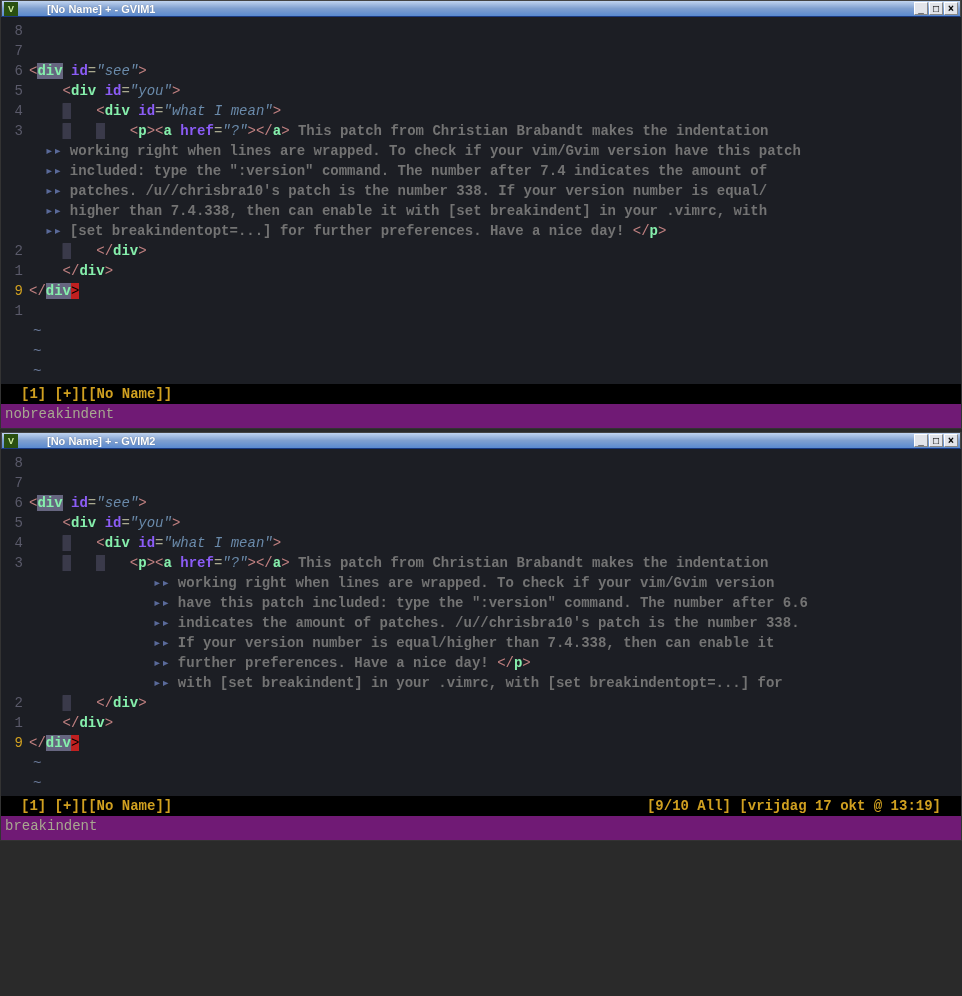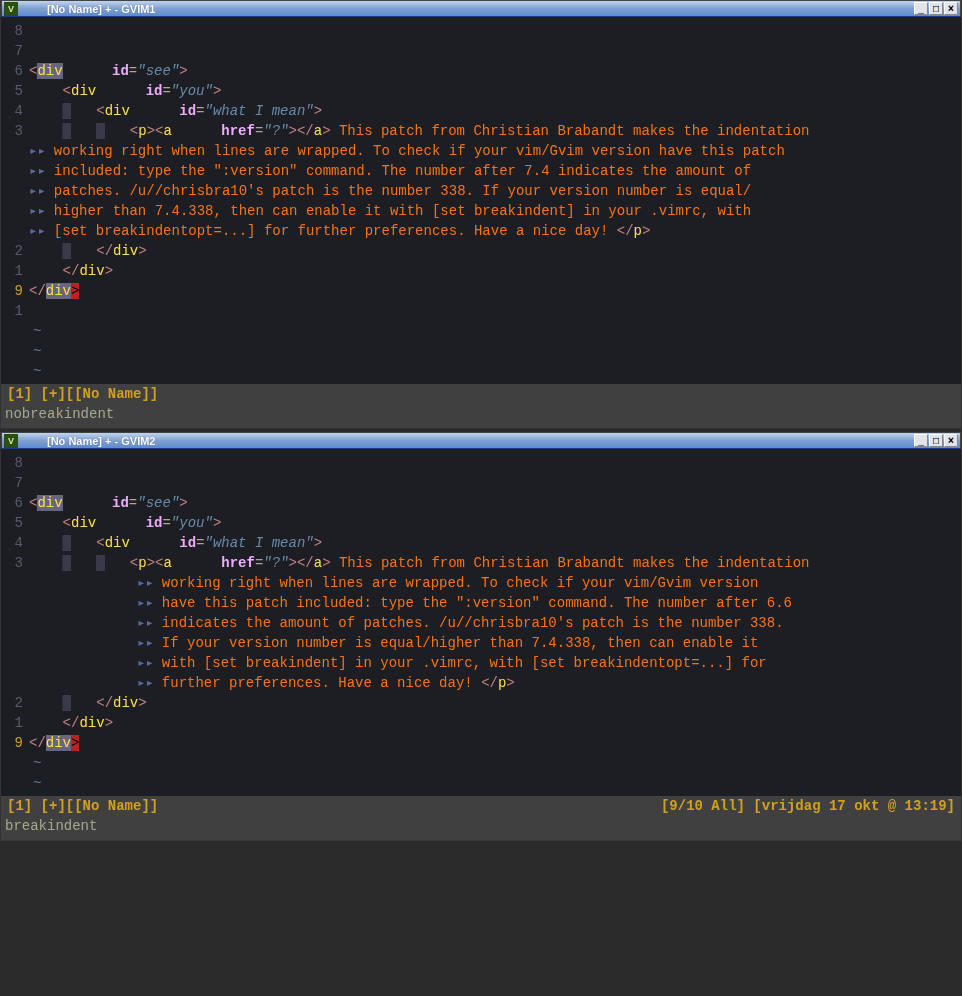--- a/index.html
+++ b/index.html
@@ -77,51 +77,52 @@
     user-select: none;
   }
   .gutter.cur { color: #d0a020; background: #1c1e24; }
   .content {
     flex: 1;
     white-space: pre-wrap;
     word-break: break-word;
     padding-right: 6px;
   }
   .bracket { color: #c08080; }
-  .kw { color: #fde047; font-weight: normal; }
-  .attr { color: #f0abfc; font-weight: bold; margin-left: 41px; }
+  .kw { color: #86efac; font-weight: bold; }
+  .attr { color: #8b5cf6; font-weight: bold; }
   .op { color: #aaaa90; }
   .str { color: #6a8aaa; font-style: italic; }
-  .txt { color: #f97316; font-weight: normal;}
+  .txt { color: #737373; font-weight: bold;}
   .sel { background: #666680; }
   .cursor-cell { background: #c02020; color: #000; }
   .indent-guide { background: #3a3a4a; color: #3a3a4a; }
   .wrap-marker {
     color: #5a6a9a;
     padding-right: 8px;
     display: inline-block;
     user-select: none;
   }
   .tilde { color: #6a7a9a; padding-left: 4px; }
   .statusline {
-    background: #404040;
+    background: #000000;
     color: #d0a020;
-    padding: 2px 6px;
+    padding: 2px 20px;
     display: flex;
     justify-content: space-between;
     font-weight: bold;
     border-top: 1px solid #1c1e24;
   }
   .cmdline {
-    background: #404040;
+    background: #701a75;
     color: #a8a890;
     padding: 2px 4px 6px 4px;
   }
   .wrap-row {
     display: flex;
+    padding-left: 16px;
   }
   .wrap-gutter {
     width: 28px;
     flex-shrink: 0;
     text-align: right;
     padding-right: 6px;
   }
   .wrap-indent {
     flex-shrink: 0;
     display: inline-block;
@@ -270,26 +271,26 @@
         <div class="content"><span class="wrap-marker">▸▸</span><span class="txt">indicates the amount of patches. /u//chrisbra10's patch is the number 338.</span></div>
       </div>
     <div class="wrap-row">
         <div class="wrap-gutter"></div>
         <span class="wrap-indent" style="width:108px"></span>
         <div class="content"><span class="wrap-marker">▸▸</span><span class="txt">If your version number is equal/higher than 7.4.338, then can enable it</span></div>
       </div>
     <div class="wrap-row">
         <div class="wrap-gutter"></div>
         <span class="wrap-indent" style="width:108px"></span>
+        <div class="content"><span class="wrap-marker">▸▸</span><span class="txt">further preferences. Have a nice day! </span><span class="bracket">&lt;/</span><span class="kw">p</span><span class="bracket">&gt;</span></div>
+      </div>
+    <div class="wrap-row">
+        <div class="wrap-gutter"></div>
+        <span class="wrap-indent" style="width:108px"></span>
         <div class="content"><span class="wrap-marker">▸▸</span><span class="txt">with [set breakindent] in your .vimrc, with [set breakindentopt=...] for</span></div>
-      </div>
-    <div class="wrap-row">
-        <div class="wrap-gutter"></div>
-        <span class="wrap-indent" style="width:108px"></span>
-        <div class="content"><span class="wrap-marker">▸▸</span><span class="txt">further preferences. Have a nice day! </span><span class="bracket">&lt;/</span><span class="kw">p</span><span class="bracket">&gt;</span></div>
       </div>
     <div class="line">
         <div class="gutter">2</div>
         <div class="content">    <span class="indent-guide">█</span>   <span class="bracket">&lt;/</span><span class="kw">div</span><span class="bracket">&gt;</span></div>
       </div>
     <div class="line">
         <div class="gutter">1</div>
         <div class="content">    <span class="bracket">&lt;/</span><span class="kw">div</span><span class="bracket">&gt;</span></div>
       </div>
     <div class="line">

